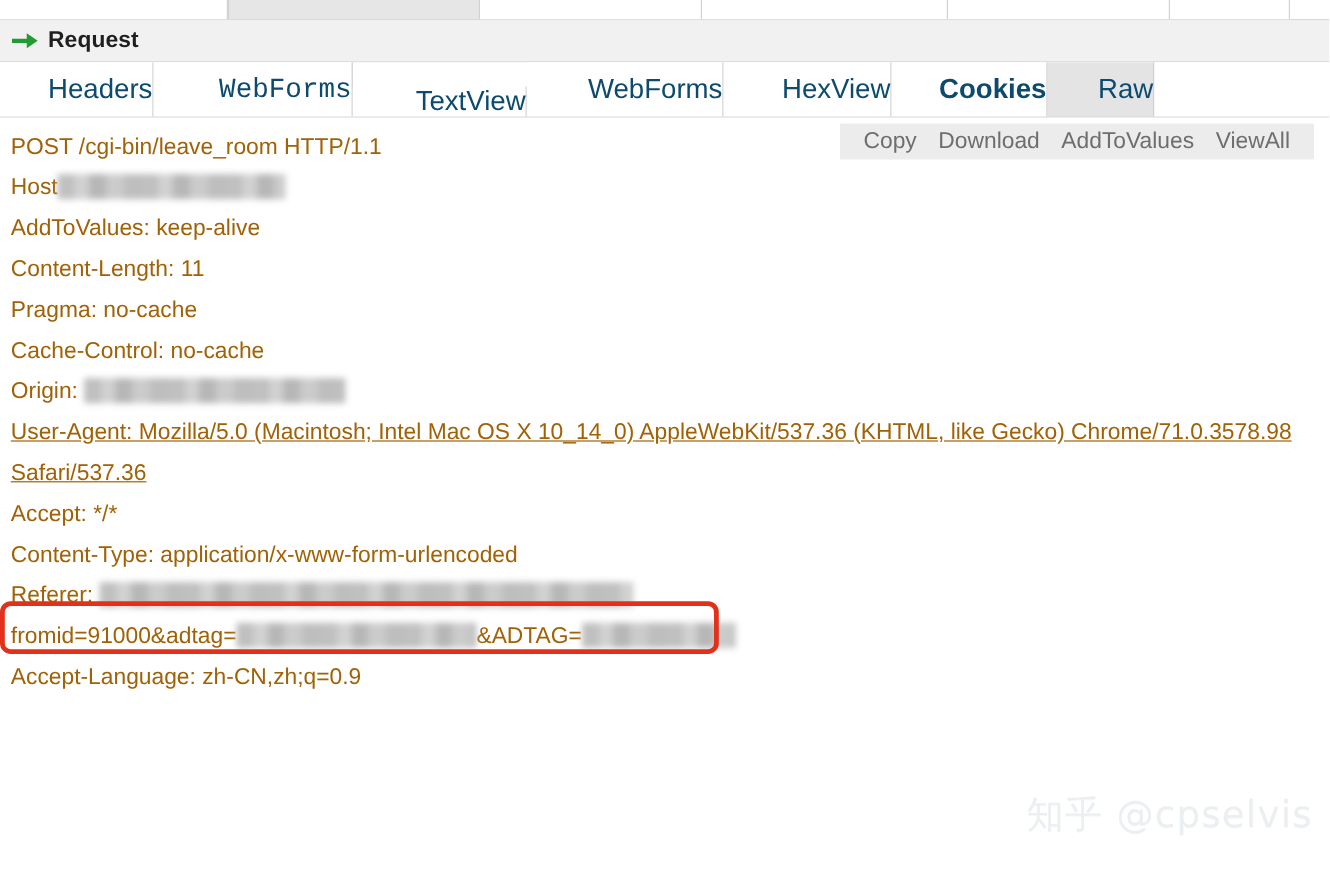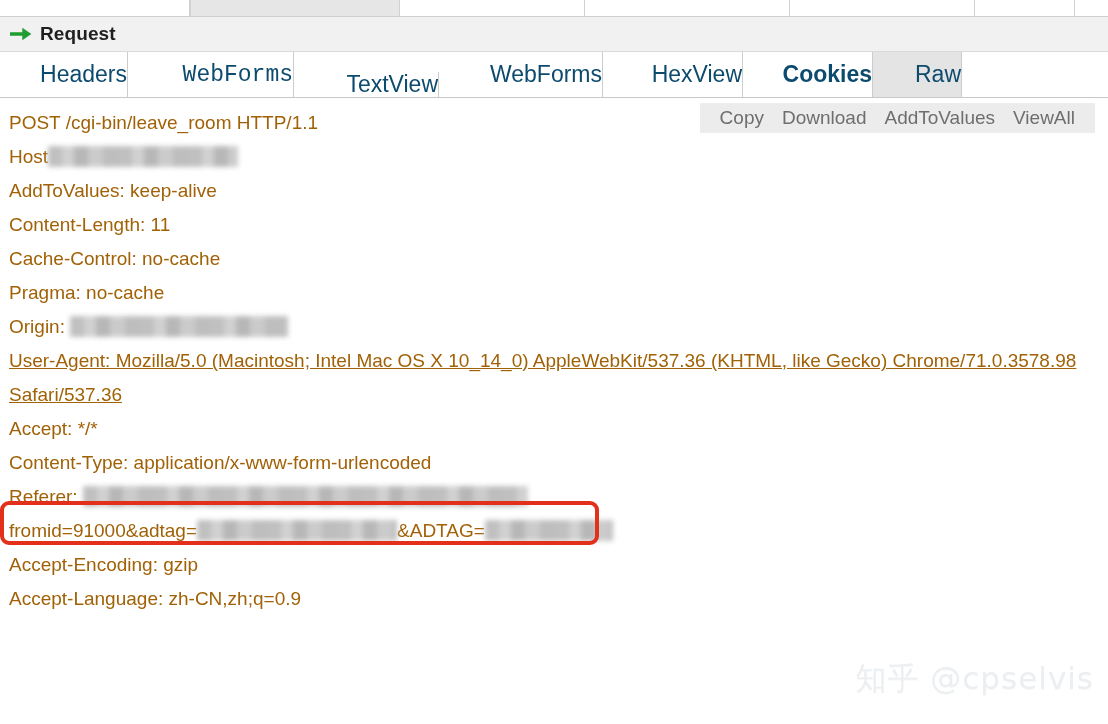--- a/index.html
+++ b/index.html
@@ -250,29 +250,28 @@
         <span class="toolbar-btn">Download</span>
         <span class="toolbar-btn">AddToValues</span>
         <span class="toolbar-btn">ViewAll</span>
       </div>
 
     <div class="lines" id="raw-lines">
         <div class="line"><span>POST /cgi-bin/leave_room HTTP/1.1</span></div>
         <div class="line"><span>Host</span><span class="redact" style="width: 190px;"></span></div>
         <div class="line"><span>AddToValues: keep-alive</span></div>
         <div class="line"><span>Content-Length: 11</span></div>
+        <div class="line"><span>Pragma: no-cache</span></div>
         <div class="line"><span>Cache-Control: no-cache</span></div>
-        <div class="line"><span>Pragma: no-cache</span></div>
         <div class="line"><span>Origin: </span><span class="redact" style="width: 218px;"></span></div>
         <div class="line wrap" style="height: auto; text-decoration: underline;"><span>User-Agent: Mozilla/5.0 (Macintosh; Intel Mac OS X 10_14_0) AppleWebKit/537.36 (KHTML, like Gecko) Chrome/71.0.3578.98 Safari/537.36</span></div>
         <div class="line"><span>Accept: */*</span></div>
         <div class="line"><span>Content-Type: application/x-www-form-urlencoded</span></div>
         <div class="line"><span>Referer: </span><span class="redact" style="width: 445px;"></span></div>
         <div class="line"><span>fromid=91000&amp;adtag=</span><span class="redact" style="width: 200px;"></span><span>&amp;ADTAG=</span><span class="redact" style="width: 128px;"></span></div>
-        <div class="line"><span>Accept-Encoding: gzip</span></div>
         <div class="line"><span>Accept-Language: zh-CN,zh;q=0.9</span></div>
       </div>
 
     <div class="hl-box" id="hl-content-type"></div>
 
     <div class="watermark">知乎 @cpselvis</div>
   </div>
 
 </div>
 

